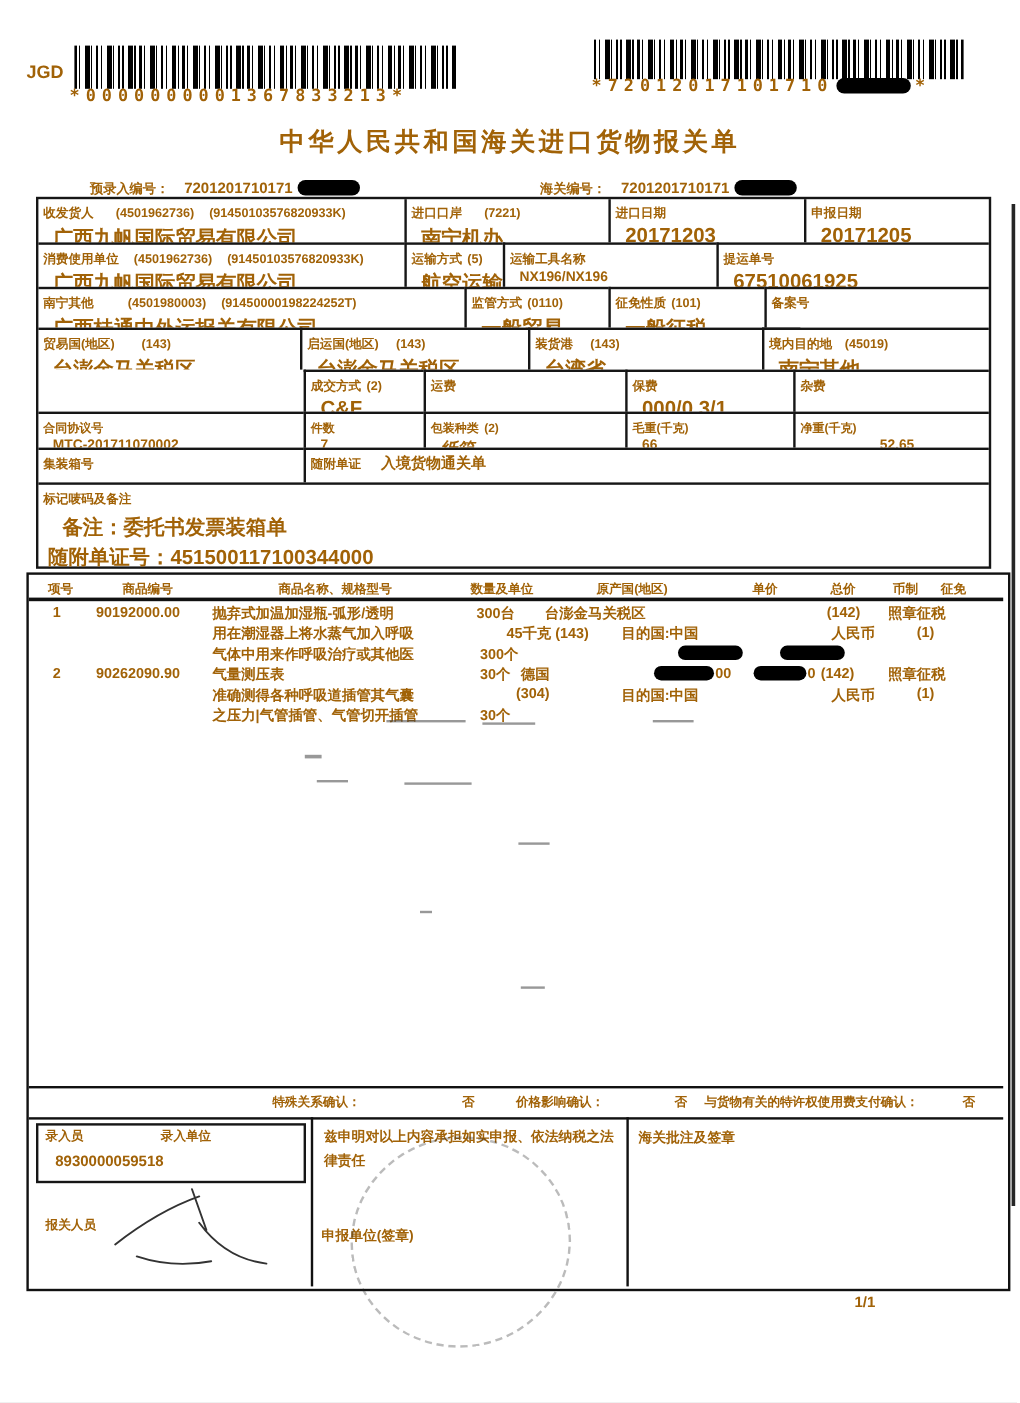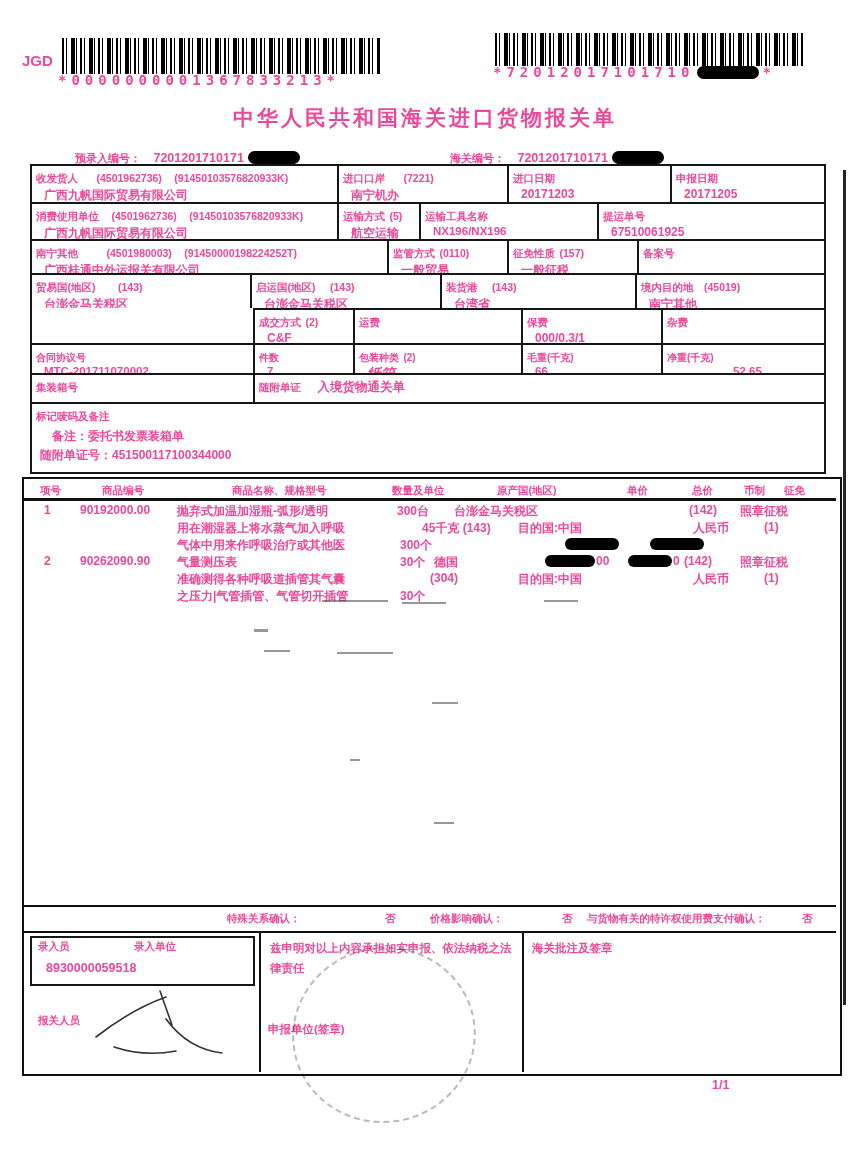--- a/index.html
+++ b/index.html
@@ -1,27 +1,27 @@
 <!DOCTYPE html>
 <html><head>
 <meta charset="utf-8">
 <style>
   html,body{margin:0;padding:0;background:#d9d9d9;}
   .page{position:relative;width:850px;height:1169px;background:#ffffff;
-        font-family:"Liberation Sans","DejaVu Sans",sans-serif;color:#ec4899;overflow:hidden;}
+        font-family:"Liberation Sans","DejaVu Sans",sans-serif;color:#a16207;overflow:hidden;}
   .s{position:absolute;white-space:nowrap;}
   .lbl{font-size:10.5px;font-weight:700;}
   .code{font-size:10.5px;font-weight:700;}
   .val{font-size:12.5px;font-weight:700;}
   .item{font-size:12px;font-weight:700;}
   .grid{position:absolute;left:30px;top:164px;width:792px;height:306px;border:2px solid #161616;}
   .cell{position:absolute;box-sizing:border-box;padding:2px 4px;overflow:hidden;}
   .bl{border-left:2px solid #161616;}
   .bt{border-top:2px solid #161616;}
-  .cell .vline{padding-left:8px;font-size:12px;font-weight:700;margin-top:1px;white-space:nowrap;}
+  .cell .vline{padding-left:8px;font-size:17px;font-weight:700;margin-top:1px;white-space:nowrap;}
   .goods{position:absolute;left:22px;top:477px;width:816px;height:595px;border:2px solid #111;}
   .hline{position:absolute;background:#111;}
   .vdiv{position:absolute;width:2px;background:#111;}
   .bar{position:absolute;background:#000;border-radius:7px;height:12px;}
   .barcode{position:absolute;background:repeating-linear-gradient(90deg,
       #000 0,#000 2px,#fff 2px,#fff 4px,#000 4px,#000 5px,#fff 5px,#fff 9px,
       #000 9px,#000 13px,#fff 13px,#fff 14px,#000 14px,#000 15px,#fff 15px,#fff 18px);}
   .bctext{font-family:"DejaVu Sans Mono","Liberation Mono",monospace;font-weight:700;font-size:14px;letter-spacing:5px;}
   .noise{position:absolute;background:#444;opacity:.55;}
   .stamp{position:absolute;border:2px dashed rgba(30,30,30,.3);border-radius:50%;transform:rotate(-10deg);}
@@ -105,21 +105,21 @@
       <span class="code" style="margin-left:8px;">(91450000198224252T)</span>
       <div class="vline">广西桂通中外运报关有限公司</div>
     </div>
     <div class="cell bl bt" style="left:355px;top:73px;width:120px;height:34px;">
       <span class="lbl">监管方式</span>
       <span class="code">(0110)</span>
       <div class="vline">一般贸易</div>
     </div>
     <div class="cell bl bt" style="left:475px;top:73px;width:130px;height:34px;">
       <span class="lbl">征免性质</span>
-      <span class="code">(157)</span>
+      <span class="code">(101)</span>
       <div class="vline">一般征税</div>
     </div>
     <div class="cell bl bt" style="left:605px;top:73px;width:187px;height:34px;">
       <span class="lbl">备案号</span>
     </div>
 
     <div class="cell bt" style="left:0;top:107px;width:218px;height:35px;">
       <span class="lbl">贸易国(地区)</span>
       <span class="code" style="margin-left:18px;">(143)</span>
       <div class="vline">台澎金马关税区</div>

